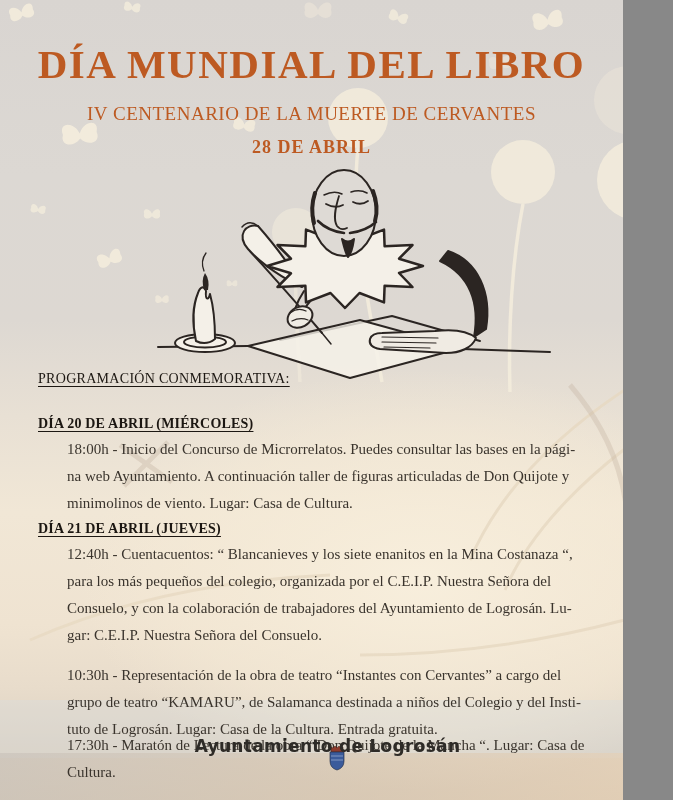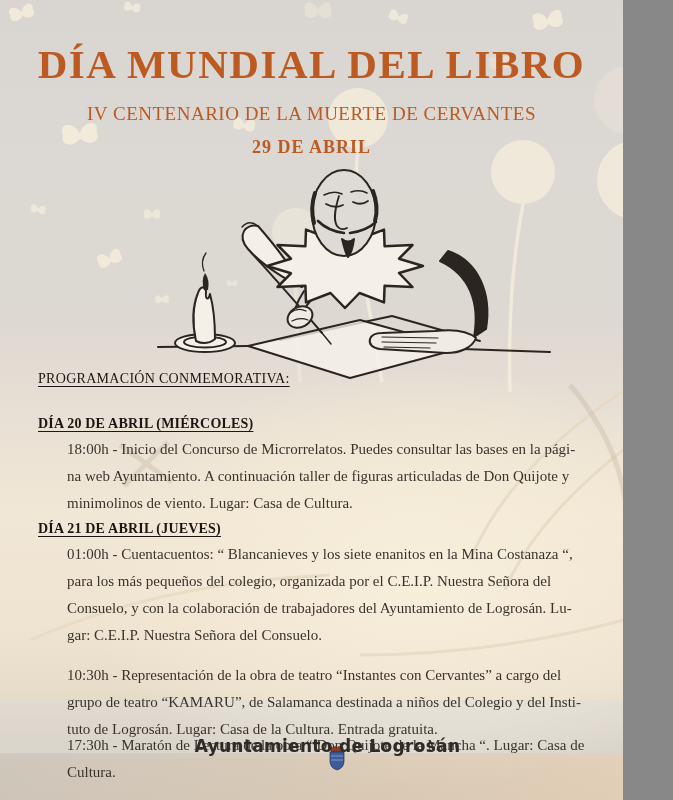--- a/index.html
+++ b/index.html
@@ -143,31 +143,31 @@
 
       <path d="M318,88 C348,98 362,130 356,166 L344,174 C350,140 340,112 310,98 Z" fill="#2b2522"></path>
 
       <path d="M346,175 C342,185 330,190 316,190 L250,186 Q238,184 240,176 Q242,170 252,170 L305,168 C322,166 338,168 346,175 Z" fill="#f0ebe3"></path>
       <path d="M252,174 L308,175 M252,179 L306,180 M254,184 L300,185" stroke-width="1.2"></path>
     </g>
   </svg>
 
   <div class="txt title">DÍA MUNDIAL DEL LIBRO</div>
   <div class="txt subtitle">IV CENTENARIO DE LA MUERTE DE CERVANTES</div>
-  <div class="txt dateline">29 DE ABRIL</div>
+  <div class="txt dateline">28 DE ABRIL</div>
 
   <div class="prog-heading">PROGRAMACIÓN CONMEMORATIVA:</div>
 
   <div class="day-heading h20">DÍA 20 DE ABRIL (MIÉRCOLES)</div>
   <div class="event p20">18:00h - Inicio del Concurso de Microrrelatos. Puedes consultar las bases en la pági-
 na web Ayuntamiento. A continuación taller de figuras articuladas de Don Quijote y
 minimolinos de viento. Lugar: Casa de Cultura.</div>
 
   <div class="day-heading h21">DÍA 21 DE ABRIL (JUEVES)</div>
-  <div class="event p21">01:00h - Cuentacuentos: “ Blancanieves y los siete enanitos en la Mina Costanaza “,
+  <div class="event p21">12:40h - Cuentacuentos: “ Blancanieves y los siete enanitos en la Mina Costanaza “,
 para los más pequeños del colegio, organizada por el C.E.I.P. Nuestra Señora del
 Consuelo, y con la colaboración de trabajadores del Ayuntamiento de Logrosán. Lu-
 gar: C.E.I.P. Nuestra Señora del Consuelo.</div>
 
   <div class="event p22a">10:30h - Representación de la obra de teatro “Instantes con Cervantes” a cargo del
 grupo de teatro “KAMARU”, de Salamanca destinada a niños del Colegio y del Insti-
 tuto de Logrosán. Lugar: Casa de la Cultura. Entrada gratuita.</div>
   <div class="event p22b">17:30h - Maratón de Lectura de la obra “ Don Quijote de la Mancha “. Lugar: Casa de
 Cultura.</div>
 

